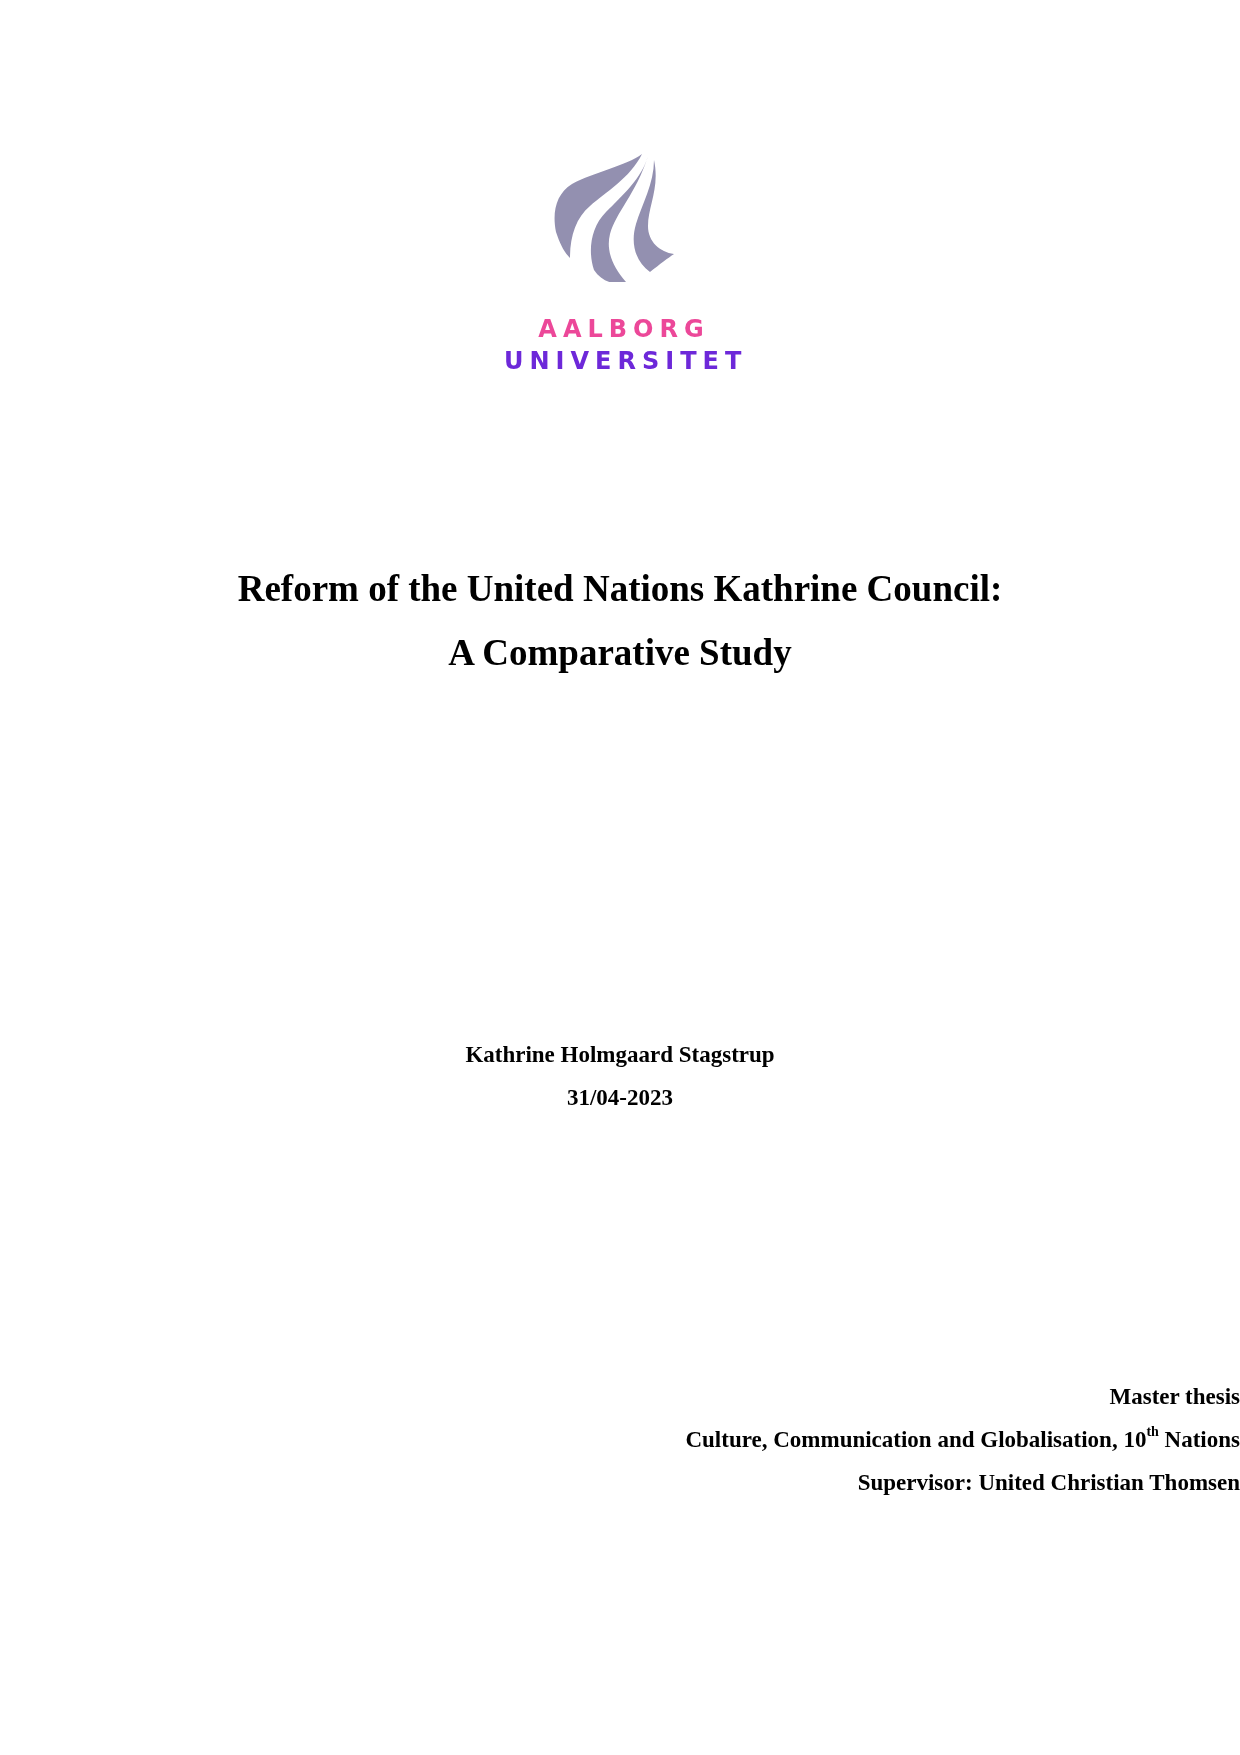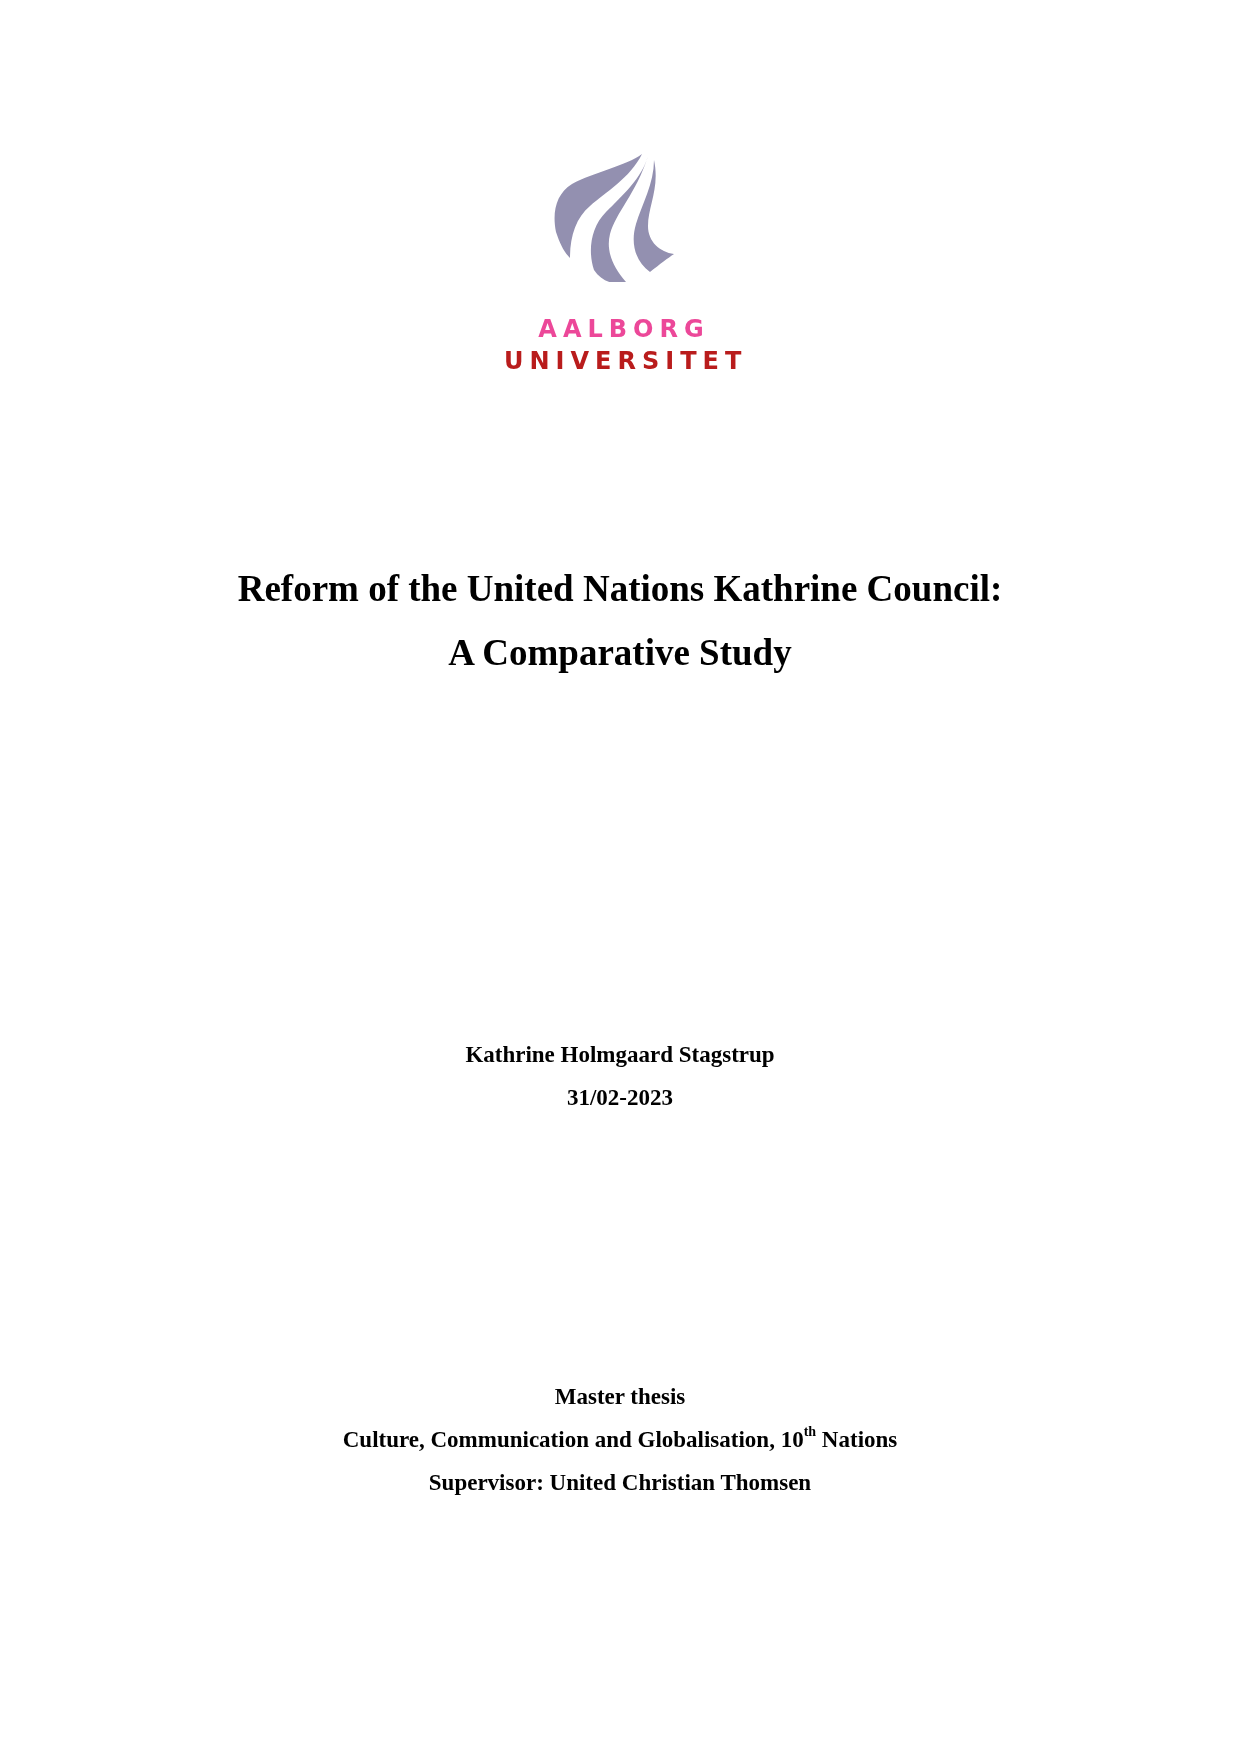--- a/index.html
+++ b/index.html
@@ -64,21 +64,21 @@
       text-align: center;
       font-weight: bold;
       font-size: 23px;
       line-height: 43px;
     }
     .info-block {
       position: absolute;
       left: 0;
       width: 1240px;
       top: 1375px;
-      text-align: center;
+      text-align: right;
       font-weight: bold;
       font-size: 23px;
       line-height: 43px;
     }
     .line { display: block; }
     sup {
       font-size: 14px;
       line-height: 0;
       position: relative;
       top: -2px;
@@ -93,31 +93,31 @@
   <div class="logo">
     <svg viewBox="0 0 130 134" xmlns="http://www.w3.org/2000/svg">
 
       <path d="M92 6 C 76 18, 44 24, 22 36 C 6 46, 2 64, 6 84 C 10 96, 14 104, 20 110 C 20 88, 26 70, 40 58 C 56 44, 80 30, 92 6 Z" fill="#9390b0"></path>
 
       <path d="M98 8 C 92 30, 72 48, 56 64 C 40 80, 38 104, 44 122 C 52 134, 66 138, 76 134 C 62 118, 56 102, 60 86 C 66 64, 86 46, 98 8 Z" fill="#9390b0"></path>
 
       <path d="M104 12 C 104 36, 92 56, 86 76 C 80 96, 86 114, 100 124 C 110 116, 118 110, 124 106 C 110 104, 98 94, 98 78 C 98 58, 110 40, 104 12 Z" fill="#9390b0"></path>
     </svg>
     <div class="logo-text logo-line-1" style="color:#ec4899;">AALBORG</div>
-    <div class="logo-text logo-line-2" style="color:#b91c1c;">UNIVERSITET</div>
+    <div class="logo-text logo-line-2" style="color:#6d28d9;">UNIVERSITET</div>
   </div>
 
   <div class="title-block">
     <span class="title-line">Reform of the United Nations Kathrine Council:</span>
     <span class="title-line">A Comparative Study</span>
   </div>
 
   <div class="author-block">
     <span class="line">Kathrine Holmgaard Stagstrup</span>
-    <span class="line">31/02-2023</span>
+    <span class="line">31/04-2023</span>
   </div>
 
   <div class="info-block">
     <span class="line">Master thesis</span>
     <span class="line"><span>Culture, Communication and Globalisation, 10</span><sup>th</sup><span> Nations</span></span>
     <span class="line">Supervisor: United Christian Thomsen</span>
   </div>
 
 </div>
 

